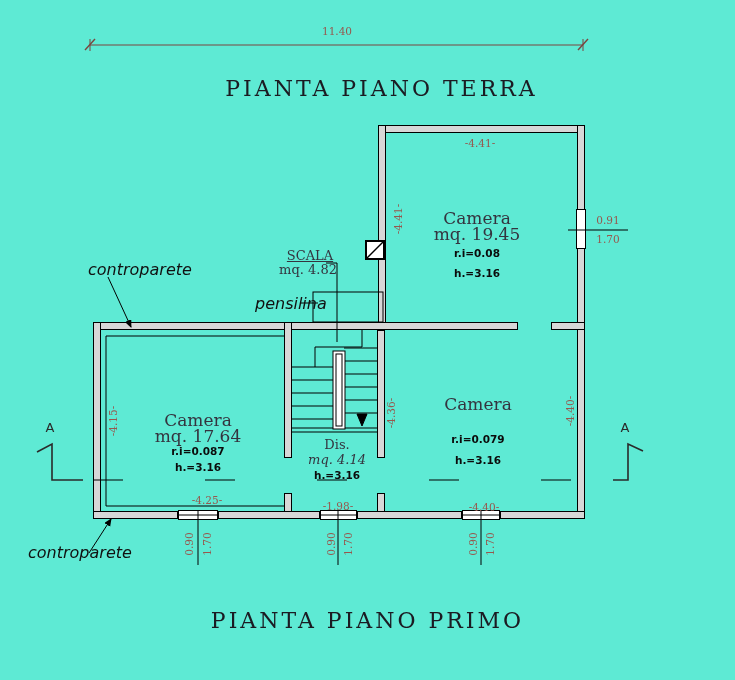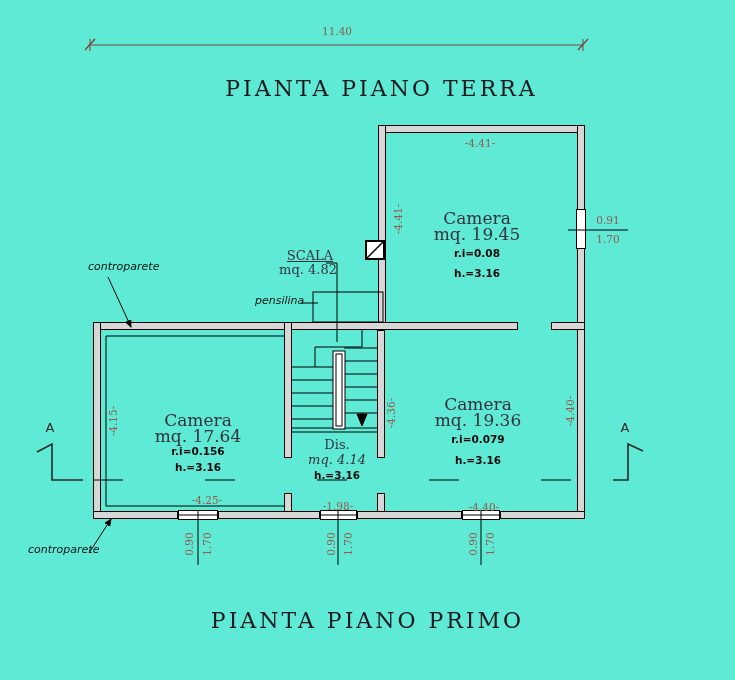--- a/index.html
+++ b/index.html
@@ -29,21 +29,21 @@
     position:absolute; text-align:center; color:#34343f; font-size:17px;
     white-space:nowrap;
   }
   .tech {
     position:absolute; text-align:center; color:#0b0b0b;
     font-family:"DejaVu Sans", sans-serif; font-size:10.5px; font-weight:600;
     white-space:nowrap;
   }
   .hand {
     position:absolute; color:#111; font-family:"DejaVu Sans", sans-serif;
-    font-style:italic; font-size:11px; white-space:nowrap;
+    font-style:italic; font-size:16px; white-space:nowrap;
   }
   .scala-name { text-decoration:underline; }
   .small-serif { font-size:13px; }
   .sectionA {
     position:absolute; color:#2a2a2a; font-family:"DejaVu Sans", sans-serif;
     font-size:13px; text-align:center; width:20px;
   }
 </style>
 </head>
 <body>
@@ -171,29 +171,28 @@
 
   <div class="hand" style="left:255px; top:294px;">pensilina</div>
 
   <div class="hand" style="left:88px; top:260px;">controparete</div>
   <div class="hand" style="left:28px; top:543px;">controparete</div>
 
   <div class="dim rot" style="left:83px; top:415px; width:60px;">-4.15-</div>
 
   <div class="roomname" style="left:118px; top:410px; width:160px;">Camera</div>
   <div class="roomarea" style="left:118px; top:426px; width:160px;">mq. 17.64</div>
-  <div class="tech" style="left:118px; top:445px; width:160px;">r.i=0.156</div>
+  <div class="tech" style="left:118px; top:445px; width:160px;">r.i=0.087</div>
   <div class="tech" style="left:118px; top:461px; width:160px;">h.=3.16</div>
 
   <div class="roomname small-serif" style="left:287px; top:437px; width:100px;">Dis.</div>
   <div class="roomarea small-serif" style="left:287px; top:452px; width:100px;font-style:italic;">mq. 4.14</div>
   <div class="tech" style="left:287px; top:469px; width:100px;">h.=3.16</div>
 
   <div class="roomname" style="left:398px; top:394px; width:160px;">Camera</div>
-  <div class="roomarea" style="left:398px; top:410px; width:160px;">mq. 19.36</div>
   <div class="tech" style="left:398px; top:433px; width:160px;">r.i=0.079</div>
   <div class="tech" style="left:398px; top:454px; width:160px;">h.=3.16</div>
 
   <div class="dim rot" style="left:361px; top:407px; width:60px;">-4.36-</div>
   <div class="dim rot" style="left:540px; top:405px; width:60px;">-4.40-</div>
 
   <div class="dim" style="left:157px; top:494px; width:100px;">-4.25-</div>
   <div class="dim" style="left:288px; top:500px; width:100px;">-1.98-</div>
   <div class="dim" style="left:434px; top:501px; width:100px;">-4.40-</div>
 

